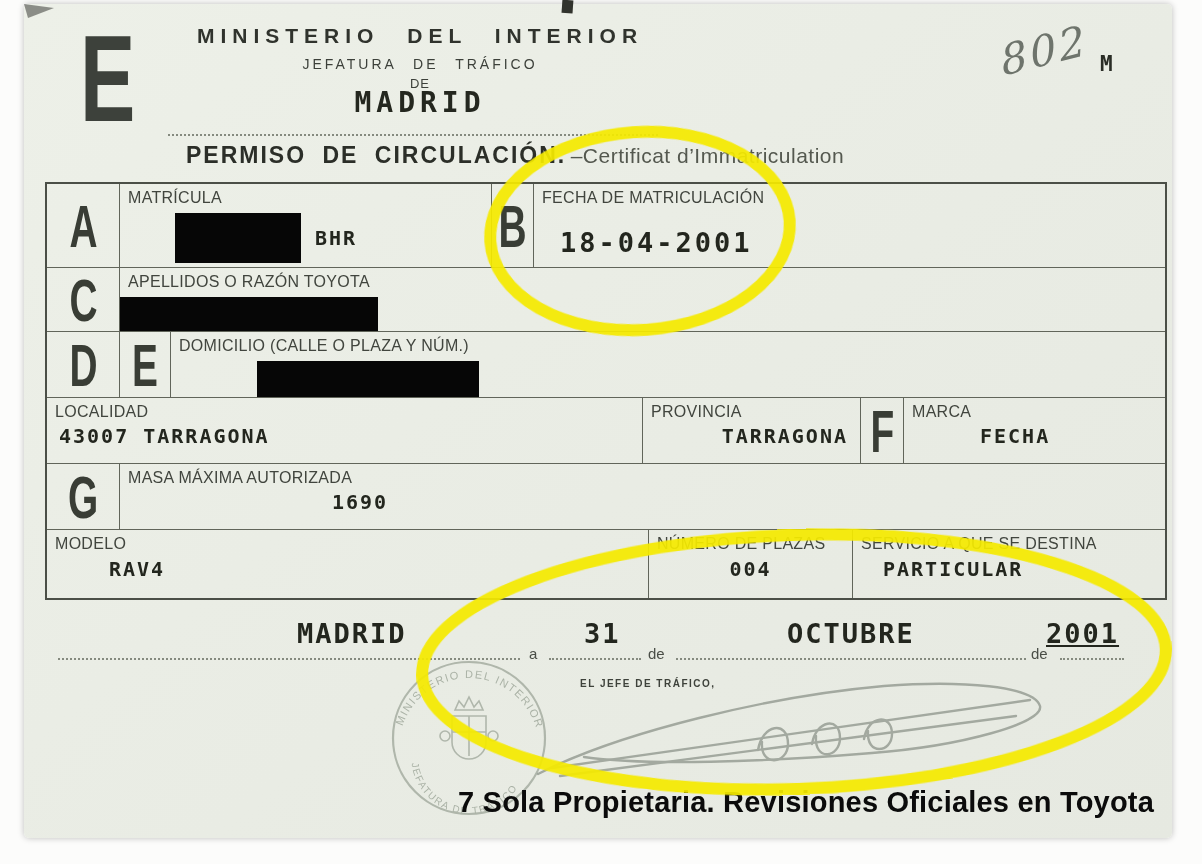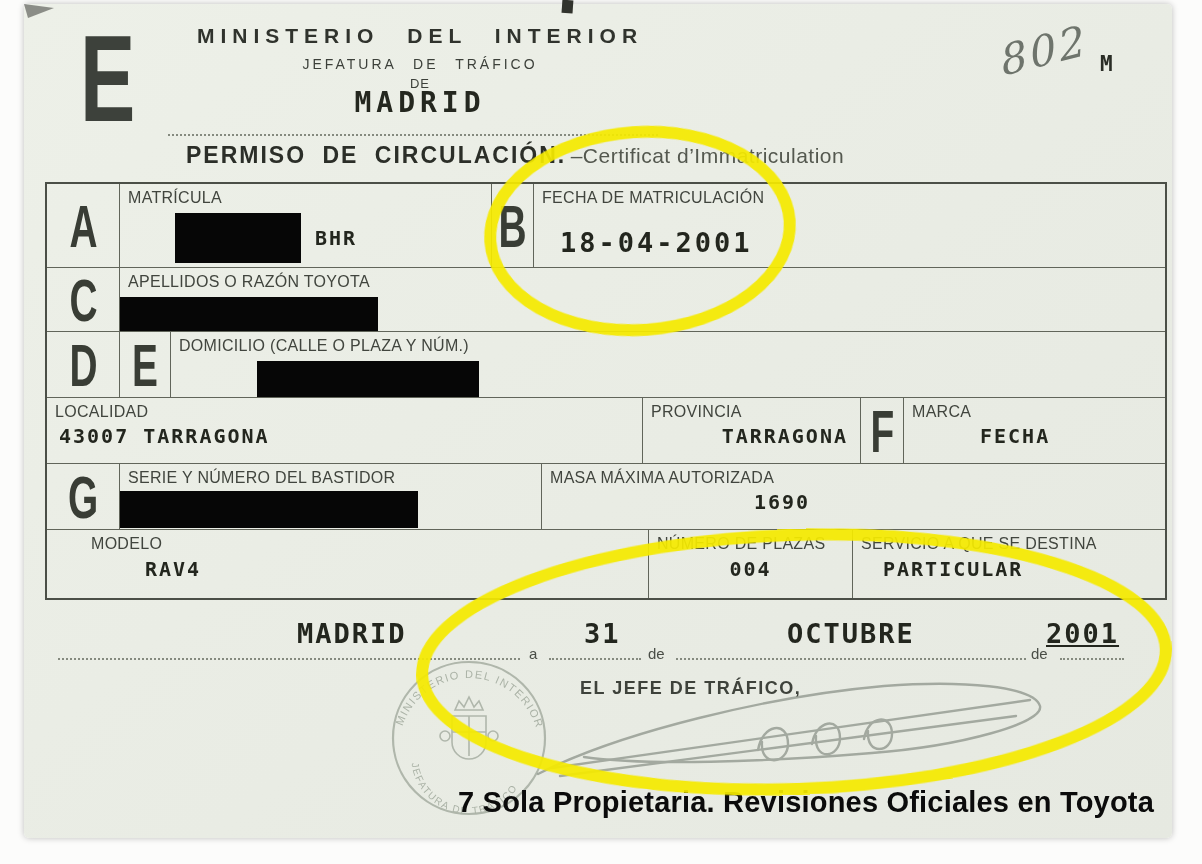--- a/index.html
+++ b/index.html
@@ -58,21 +58,21 @@
   .v-plazas{margin:4px 0 0 0;text-align:center;}
   .v-servicio{margin:4px 0 0 30px;}
   
   .f-val{position:absolute;font-family:"DejaVu Sans Mono","Liberation Mono",monospace;
          font-weight:700;font-size:27px;letter-spacing:2px;color:#23261e;top:618px;}
   .f-city{left:297px;} .f-day{left:584px;} .f-month{left:787px;} .f-year{left:1046px;text-decoration:underline;}
   .fd1{left:58px;top:658px;width:462px;} .fd2{left:549px;top:658px;width:92px;}
   .fd3{left:676px;top:658px;width:350px;} .fd4{left:1060px;top:658px;width:64px;}
   .f-prep{position:absolute;top:645px;font-size:15px;color:#4a4e47;}
   .p-a{left:529px;} .p-de1{left:648px;} .p-de2{left:1031px;}
-  .f-signer{position:absolute;left:580px;top:678px;font-size:18px;font-weight:700;
+  .f-signer{position:absolute;left:580px;top:678px;font-size:10px;font-weight:700;
             letter-spacing:1.5px;color:#3e423b;}
   .caption{position:absolute;left:458px;top:786px;font-size:29px;font-weight:700;
            color:#0b0b0b;letter-spacing:.2px;white-space:nowrap;}
   .stamp{position:absolute;left:375px;top:652px;opacity:.8;}
   .overlay{position:absolute;left:0;top:0;pointer-events:none;}
 </style>
 </head>
 <body>
 
 <div class="page">
@@ -146,31 +146,27 @@
         </div>
       <div class="cell">
         <div class="flabel">MARCA</div>
         <div class="fvalue v-marca">FECHA</div>
       </div>
     </div>
     <div class="row" style="height:66px;">
       <div class="cell lcell" style="width:73px;">
         <span class="blk">G</span>
         </div>
-      <div class="cell" style="width:422px;">
-        <div class="flabel">SERIE Y NÚMERO DEL BASTIDOR</div>
-        <div class="redact r-g"></div>
-      </div>
       <div class="cell">
         <div class="flabel">MASA MÁXIMA AUTORIZADA</div>
         <div class="fvalue v-masa">1690</div>
       </div>
     </div>
     <div class="row">
-      <div class="cell" style="width:602px;padding-left:36px;">
+      <div class="cell" style="width:602px;">
         <div class="flabel">MODELO</div>
         <div class="fvalue v-modelo">RAV4</div>
       </div>
       <div class="cell" style="width:204px;">
         <div class="flabel">NÚMERO DE PLAZAS</div>
         <div class="fvalue v-plazas">004</div>
       </div>
       <div class="cell">
         <div class="flabel">SERVICIO A QUE SE  DESTINA</div>
         <div class="fvalue v-servicio">PARTICULAR</div>

